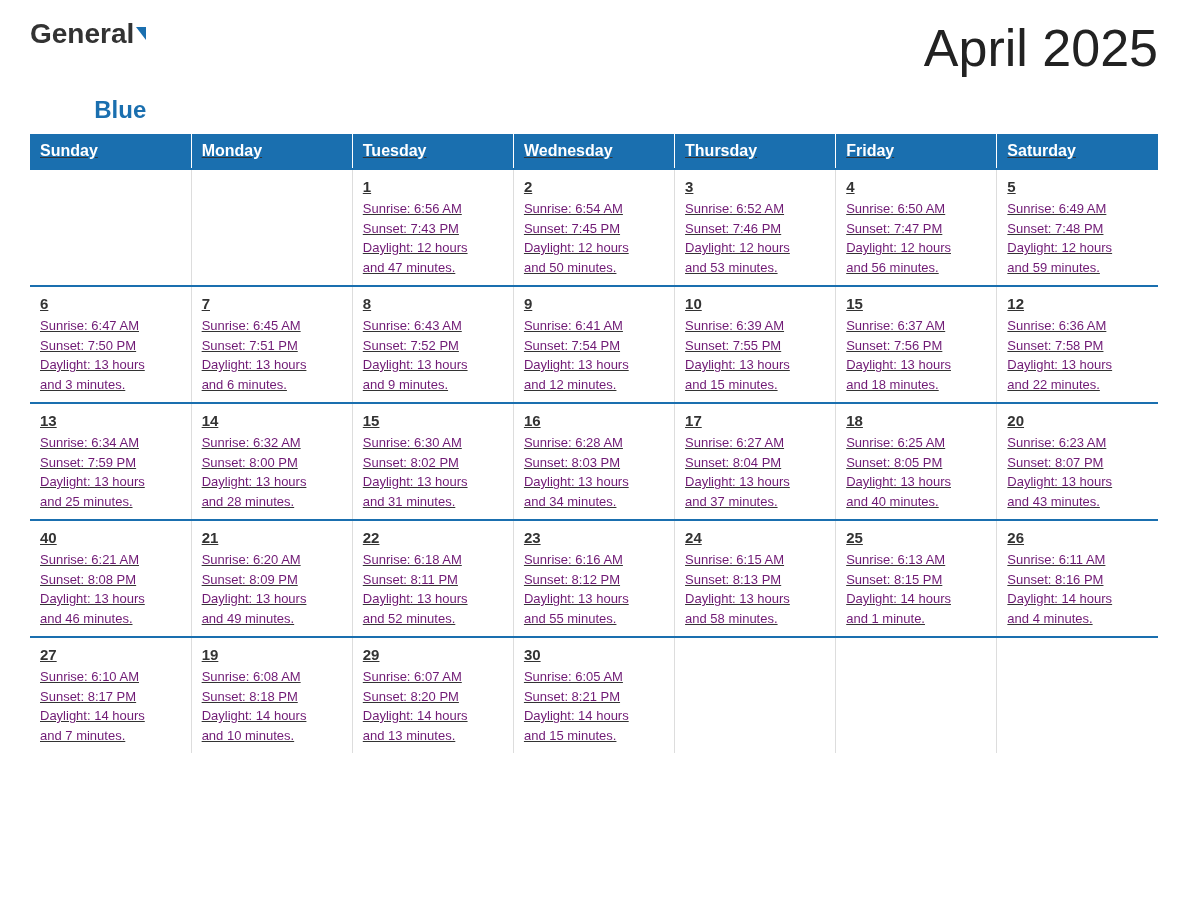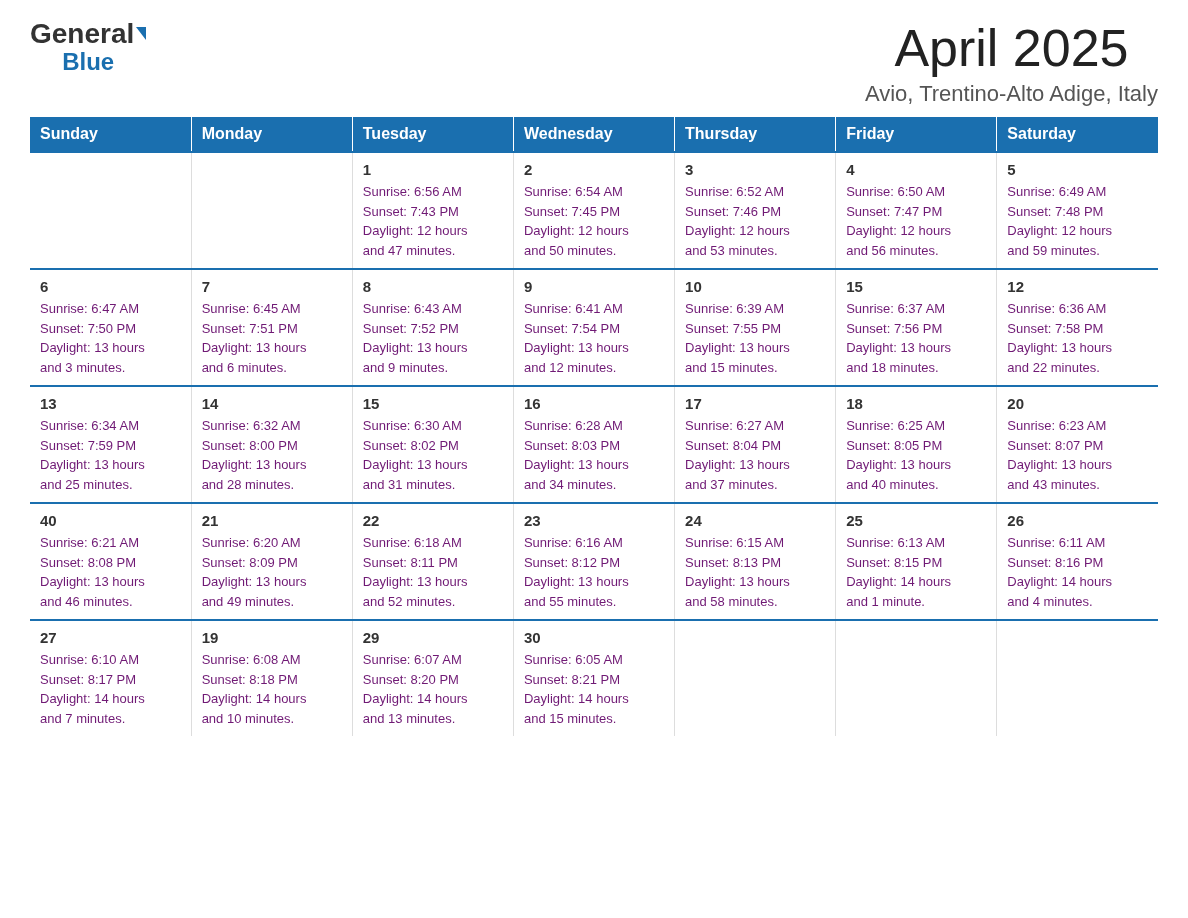--- a/index.html
+++ b/index.html
@@ -13,21 +13,22 @@
     }
     .header {
       display: flex;
       justify-content: space-between;
       align-items: flex-start;
       margin-bottom: 10px;
     }
     .logo {
       display: flex;
       flex-direction: column;
-      align-items: center;
+      align-items: flex-end;
+      gap: 48px;
     }
     .logo-text {
       font-size: 28px;
       font-weight: bold;
       color: #333;
       line-height: 1;
     }
     .logo-triangle {
       display: inline-block;
       width: 0;
@@ -39,37 +40,38 @@
       vertical-align: middle;
       position: relative;
       top: -2px;
     }
     .logo-blue-line {
       color: #1a6faf;
       font-size: 24px;
       font-weight: bold;
     }
     .title-section {
-      text-align: center;
+      text-align: left;
     }
     .main-title {
       font-size: 52px;
       font-weight: normal;
       color: #222;
       line-height: 1.1;
     }
     .subtitle {
       font-size: 22px;
       color: #555;
       margin-top: 4px;
     }
     .calendar {
       width: 100%;
       border-collapse: collapse;
       margin-top: 10px;
+      text-decoration: underline;
     }
     .calendar thead tr th {
       background-color: #1a6faf;
       color: #fff;
       padding: 8px 10px;
       text-align: left;
       font-size: 16px;
       font-weight: bold;
       border-right: 1px solid #fff;
     }
@@ -111,21 +113,20 @@
   <div class="logo">
     <div>
       <span class="logo-text">General<span class="logo-triangle"></span></span>
     </div>
     <div>
       <span class="logo-blue-line">Blue</span>
     </div>
   </div>
   <div class="title-section">
     <div class="main-title">April 2025</div>
-    <div class="subtitle">Avio, Trentino-Alto Adige, Italy</div>
   </div>
 </div>
 
 <table class="calendar">
   <thead>
     <tr>
     <th>Sunday</th>
         <th>Monday</th>
         <th>Tuesday</th>
         <th>Wednesday</th>

